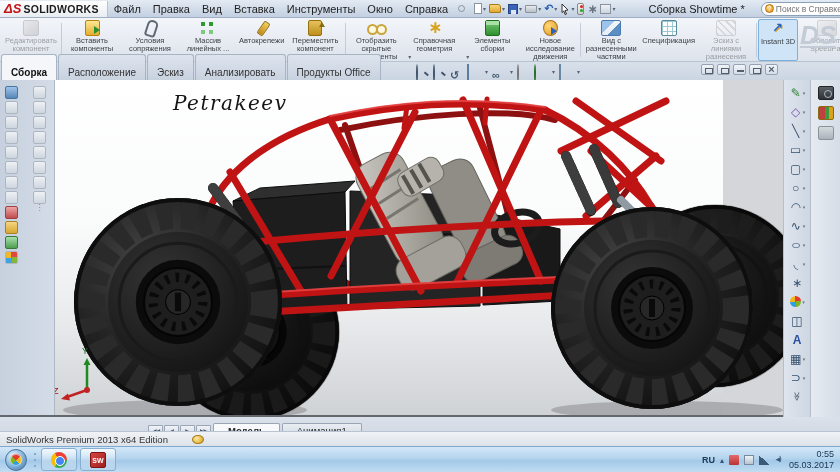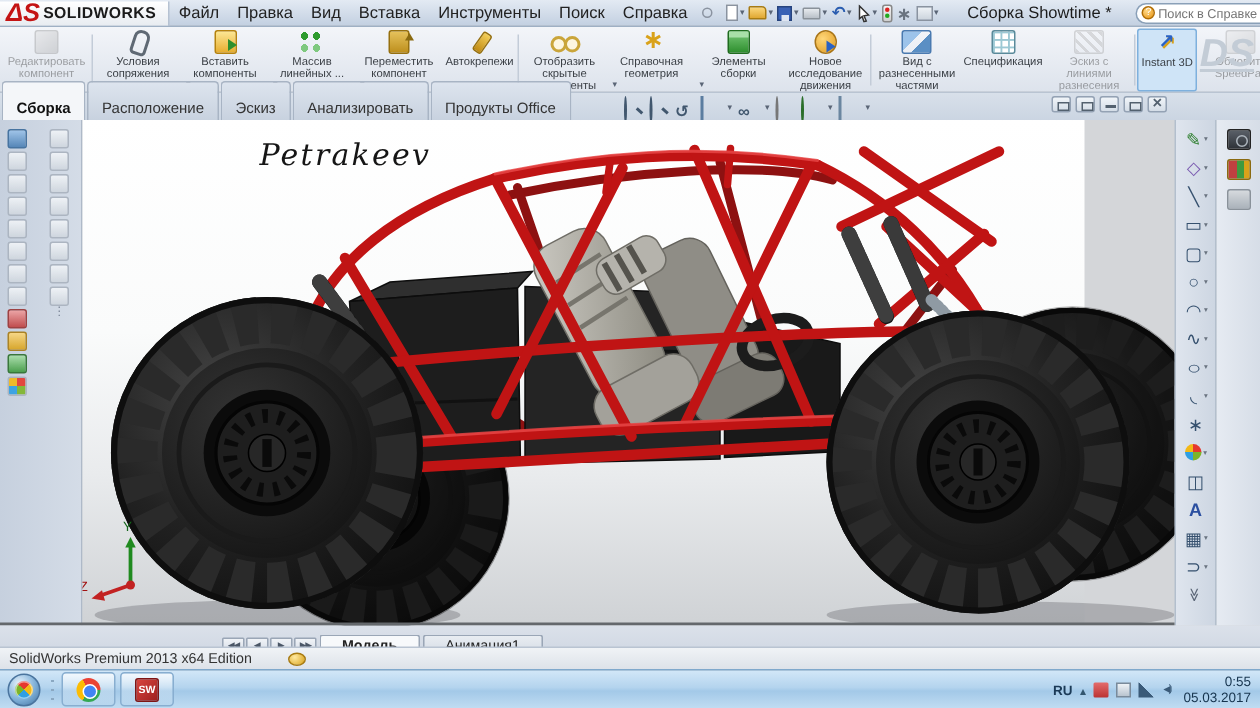--- a/index.html
+++ b/index.html
@@ -5,42 +5,42 @@
   html,body{margin:0;padding:0;width:840px;height:472px;overflow:hidden;
     font-family:"Liberation Sans","DejaVu Sans",sans-serif;background:#d4d6d9;position:relative;}
   *{box-sizing:border-box;}
   .abs{position:absolute;}
 
   
   .titlebar{left:0;top:0;width:840px;height:18px;background:linear-gradient(#e3eaf3,#c3d0e1);
     border-bottom:1px solid #9fb0c4;display:flex;align-items:center;font-size:11px;color:#222;}
   .logo{display:flex;align-items:center;background:linear-gradient(#ffffff,#e8ecf1);height:16px;
     padding:0 8px 0 4px;border-right:1px solid #b6c2d2;flex:none;}
-  .logo-mark{color:#c41414;font-weight:bold;font-style:italic;font-size:17px;margin-right:2px;}
+  .logo-mark{color:#c41414;font-weight:bold;font-style:italic;font-size:13px;margin-right:2px;}
   .logo-text{font-weight:bold;font-size:10.5px;letter-spacing:.3px;color:#1a1a1a;}
   .menu-item{padding:0 6px;flex:none;cursor:default;}
   .pin-icon{width:7px;height:7px;border:1.5px solid #8a93a0;border-radius:50%;margin:0 4px;flex:none;}
   .qat{display:flex;align-items:center;gap:1px;margin-left:4px;flex:none;}
   .qbtn{display:flex;align-items:center;padding:0 1px;}
   .car{font-size:6px;color:#5a6576;margin-left:1px;}
   .car::before{content:"▾";}
   .mi{display:inline-block;flex:none;}
   .mi-new{width:8px;height:11px;background:#fff;border:1px solid #8a93a0;}
   .mi-open{width:12px;height:9px;background:linear-gradient(#fbd77c,#e0a832);border:1px solid #a87b12;border-radius:1px 3px 1px 1px;}
   .mi-save{width:10px;height:10px;background:#3a62b5;border:1px solid #27447e;position:relative;}
   .mi-save::after{content:"";position:absolute;left:2px;top:5px;width:5px;height:4px;background:#dfe6f2;}
   .mi-print{width:12px;height:8px;background:linear-gradient(#e6eaee,#b9c0c8);border:1px solid #8a929a;border-radius:1px;}
   .mi-undo::before{content:"↶";color:#2a5db0;font-size:11px;font-weight:bold;}
   .mi-cursor{width:10px;height:12px;}
   .mi-light{width:7px;height:12px;background:linear-gradient(#f4f4f4,#cfcfcf);border:1px solid #888;border-radius:2px;position:relative;}
   .mi-light::before{content:"";position:absolute;left:1.5px;top:1.5px;width:3px;height:3px;border-radius:50%;background:#d22;}
   .mi-light::after{content:"";position:absolute;left:1.5px;bottom:1.5px;width:3px;height:3px;border-radius:50%;background:#2a2;}
   .mi-opt::before{content:"∗";color:#6a7480;font-size:12px;font-weight:bold;}
   .mi-prop{width:11px;height:10px;background:linear-gradient(#eef2f6,#ccd4dd);border:1px solid #8a93a0;}
-  .doc-title{flex:none;margin:0 10px 0 18px;color:#1b1b1b;}
+  .doc-title{flex:none;margin:0 10px 0 32px;color:#1b1b1b;}
   .searchbox{flex:none;display:flex;align-items:center;width:150px;height:14px;background:#fff;
     border:1px solid #8aa0b8;border-radius:8px;padding:0 3px;margin-left:6px;}
   .help-ball{width:9px;height:9px;border-radius:50%;background:radial-gradient(circle at 35% 30%,#ffd98a,#e8940f);
     border:1px solid #b06d05;color:#fff;font-size:7px;line-height:8px;text-align:center;flex:none;}
   .help-ball::before{content:"?";}
   .searchbox input{border:none;outline:none;flex:1;font-size:8.5px;color:#666;padding:0 2px;min-width:0;
     font-family:"Liberation Sans",sans-serif;background:transparent;}
 
   
   .cmdbar{left:0;top:18px;width:840px;height:44px;background:linear-gradient(#f3f5f9,#dde3ec);
@@ -224,21 +224,21 @@
 <div class="abs titlebar">
   <div class="logo">
     <span class="logo-mark">ΔS</span>
     <span class="logo-text">SOLIDWORKS</span>
   </div>
   <span class="menu-item">Файл</span>
   <span class="menu-item">Правка</span>
   <span class="menu-item">Вид</span>
   <span class="menu-item">Вставка</span>
   <span class="menu-item">Инструменты</span>
-  <span class="menu-item">Поиск</span>
+  <span class="menu-item">Окно</span>
   <span class="menu-item">Справка</span>
   <span class="pin-icon"></span>
   <div class="qat">
     <span class="qbtn">
         <span class="mi mi-new"></span>
         <span class="car"></span>
       </span>
     <span class="qbtn">
         <span class="mi mi-open"></span>
         <span class="car"></span>
@@ -281,41 +281,41 @@
 
 </div>
 
 <div class="abs cmdbar">
   <div class="cbtn dis">
       <span class="ci ci1"></span>
       <span class="lbl">Редактировать компонент</span>
     </div>
   <div class="vsep"></div>
   <div class="cbtn">
-      <span class="ci ci3"></span>
-      <span class="lbl">Условия сопряжения</span>
-    </div>
-  <div class="cbtn">
       <span class="ci ci2"></span>
       <span class="lbl">Вставить компоненты</span>
       <span class="car"></span>
     </div>
   <div class="cbtn">
+      <span class="ci ci3"></span>
+      <span class="lbl">Условия сопряжения</span>
+    </div>
+  <div class="cbtn">
       <span class="ci ci4"></span>
       <span class="lbl">Массив линейных ...</span>
       <span class="car"></span>
     </div>
   <div class="cbtn">
+      <span class="ci ci5"></span>
+      <span class="lbl">Автокрепежи</span>
+    </div>
+  <div class="cbtn">
       <span class="ci ci6"></span>
       <span class="lbl">Переместить компонент</span>
       <span class="car"></span>
-    </div>
-  <div class="cbtn">
-      <span class="ci ci5"></span>
-      <span class="lbl">Автокрепежи</span>
     </div>
   <div class="vsep"></div>
   <div class="cbtn">
       <span class="ci ci7"></span>
       <span class="lbl">Отобразить скрытые компоненты</span>
     </div>
   <div class="cbtn">
       <span class="ci ci9"></span>
       <span class="lbl">Справочная геометрия</span>
       <span class="car"></span>

